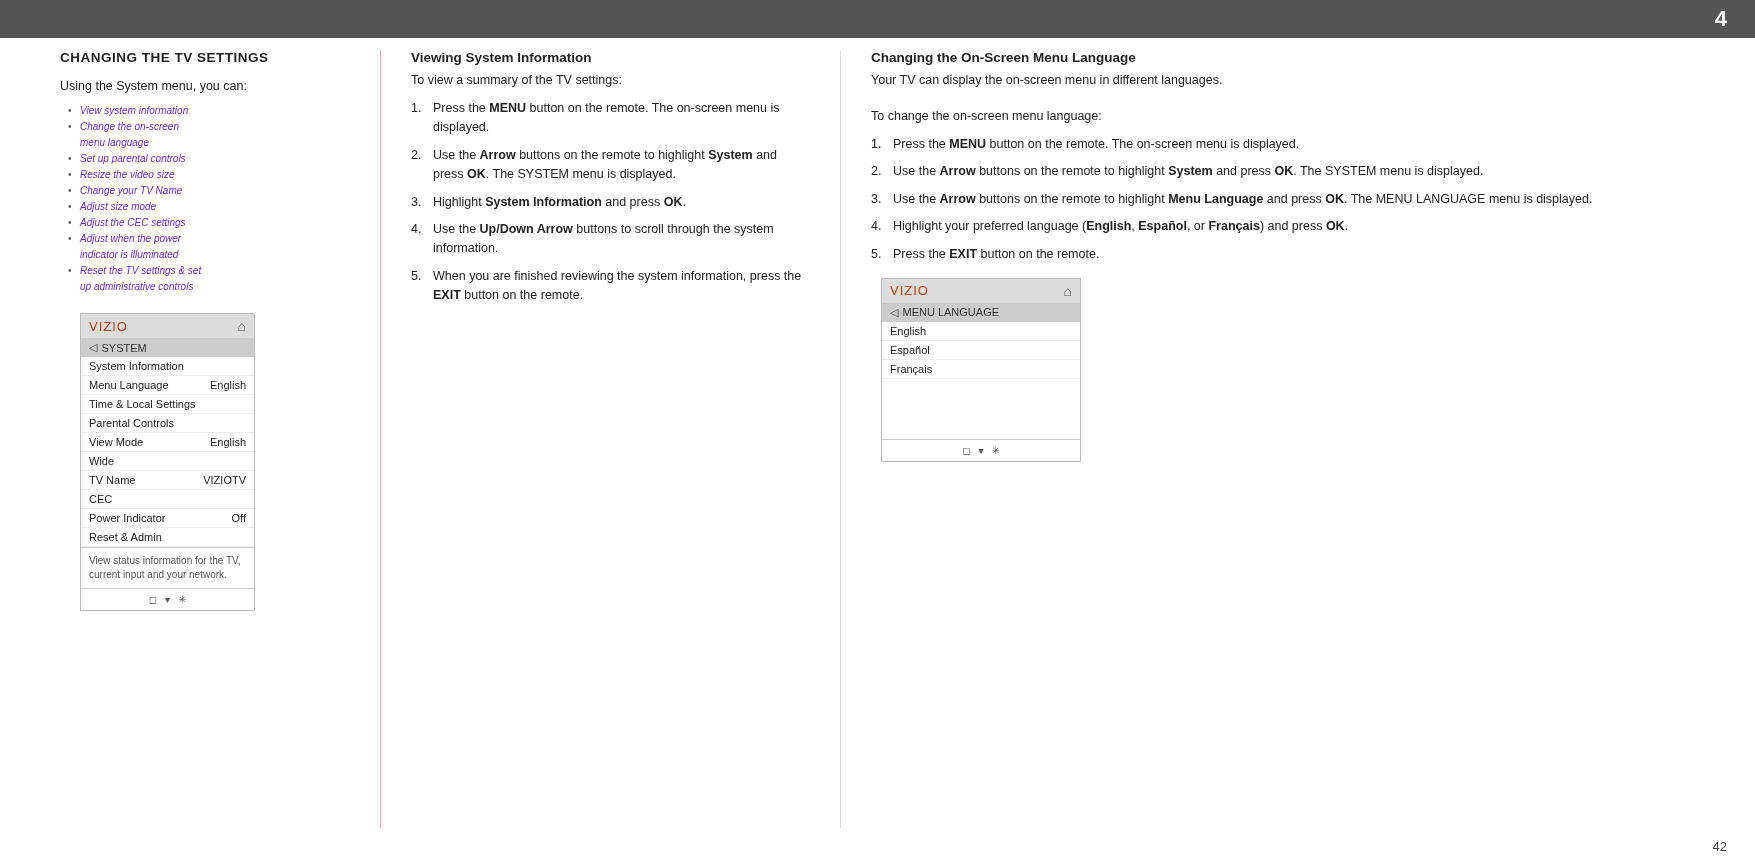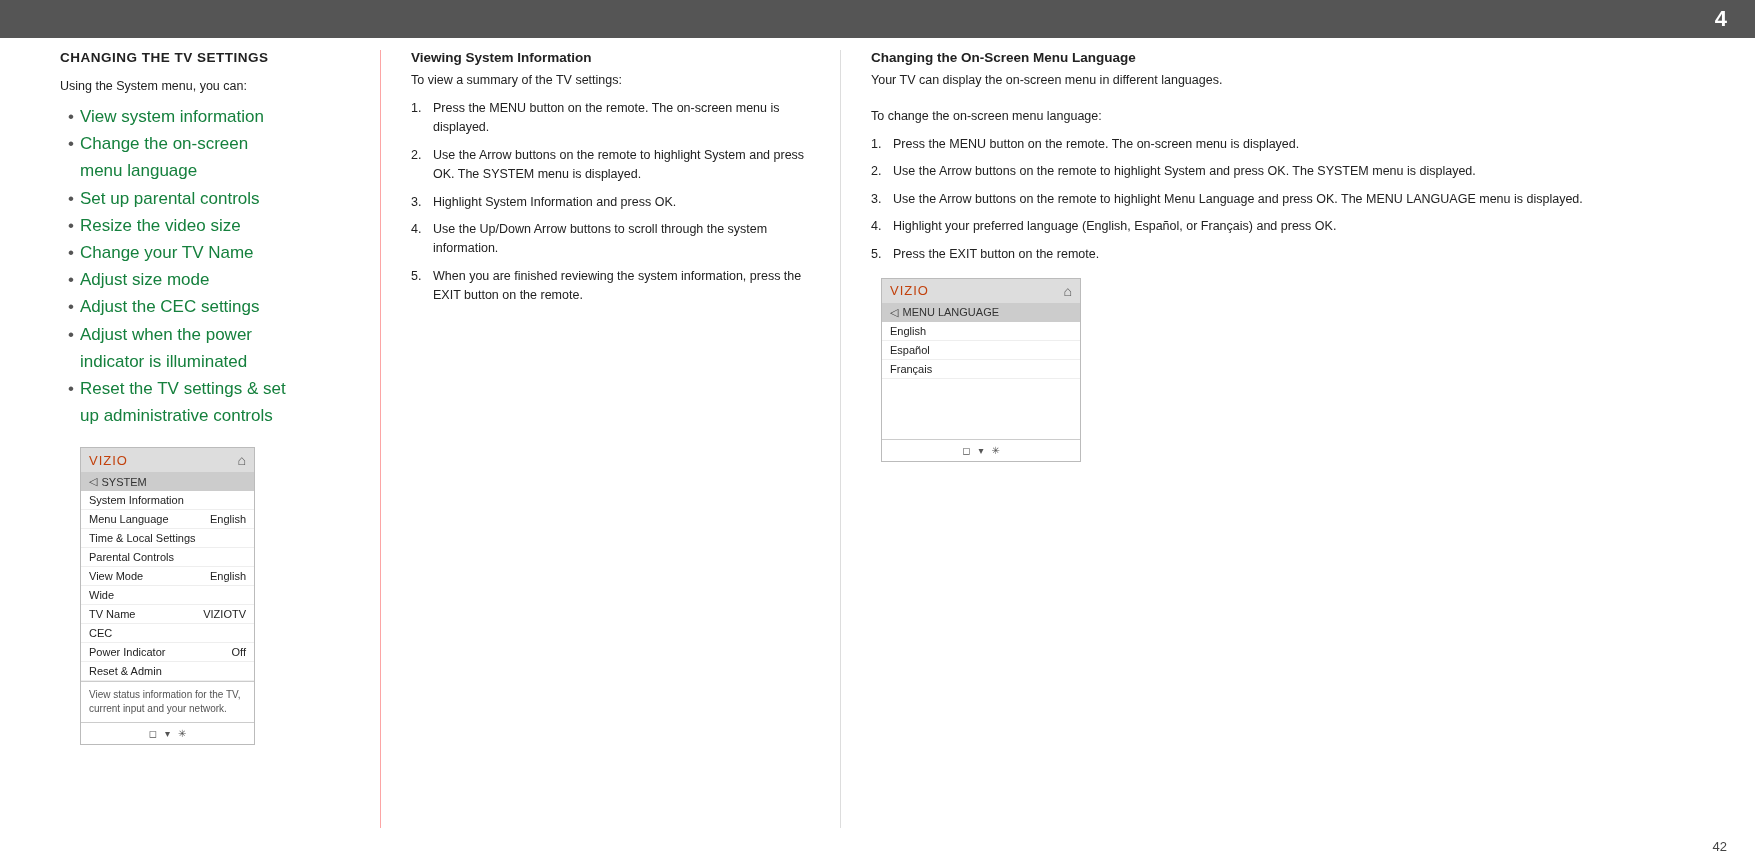--- a/index.html
+++ b/index.html
@@ -72,25 +72,26 @@
       margin-bottom: 10px;
       color: #222;
     }
 
     .bullet-list {
       list-style: none;
       padding: 0;
       margin: 0 0 0 8px;
     }
     .bullet-list li {
-      font-size: 17px;
+      font-size: 10px;
       line-height: 1.6;
-      color: #15803d;
+      color: #6d28d9;
       padding-left: 12px;
       position: relative;
+      font-style: italic;
     }
     .bullet-list li::before {
       content: '•';
       position: absolute;
       left: 0;
       color: #555;
     }
 
     
     .vizio-menu {
@@ -187,21 +188,21 @@
       position: relative;
       color: #222;
     }
     .steps-list li::before {
       counter-increment: steps;
       content: counter(steps) '.';
       position: absolute;
       left: 0;
       font-size: 12.5px;
     }
-    .bold { font-weight: normal; }
+    .bold { font-weight: bold; }
 
     
     .col-right {
       flex: 1;
       padding-left: 30px;
       border-left: 1px solid #ddd;
     }
 
     .vizio-menu-small {
       width: 200px;

